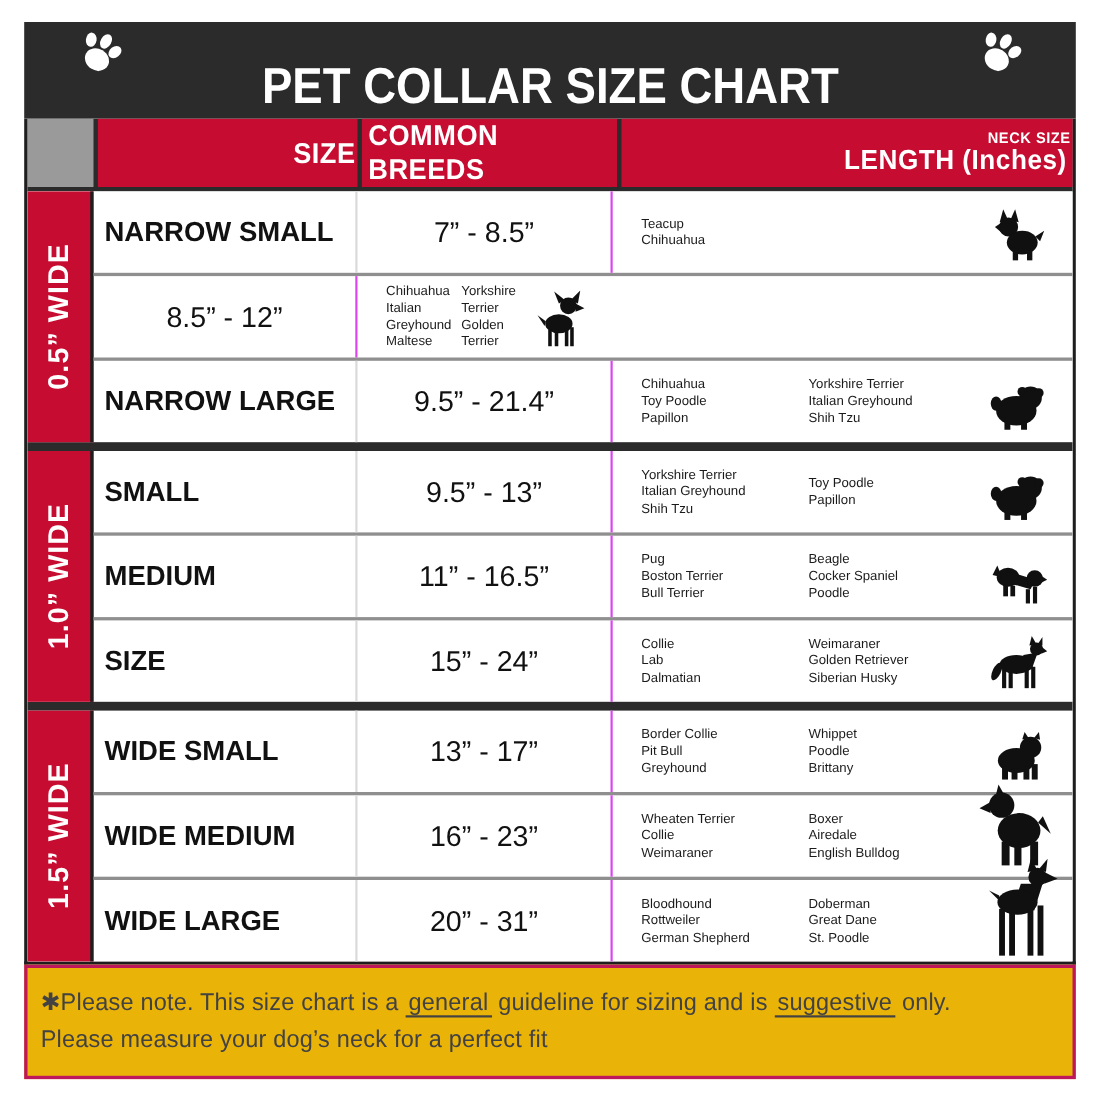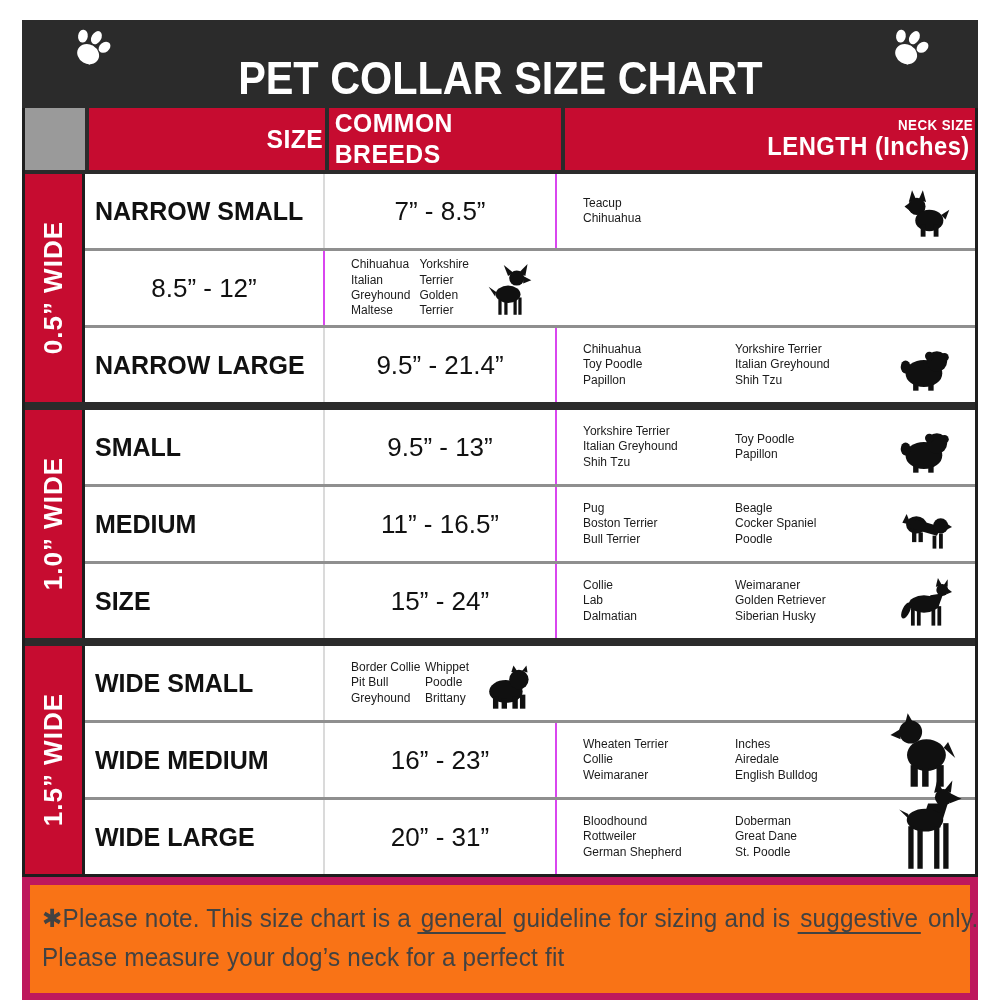--- a/index.html
+++ b/index.html
@@ -73,23 +73,23 @@
     width:76px; height:60px; margin-right:12px; flex:none;
     display:flex; align-items:flex-end; justify-content:center;
     position:relative; z-index:2;
   }
   .dog-icon svg { width:64px; height:54px; fill:#101010; }
   .dog-icon.tall svg  { width:72px; height:88px;  margin-bottom:-4px; }
   .dog-icon.xtall svg { width:84px; height:130px; margin-bottom:-28px; }
 
   
   .note {
-    background:#f97316; border:8px solid #be185d;
+    background:#eab308; border:3px solid #be185d;
     padding:14px 12px 16px 12px; position:relative; z-index:1;
-    color:#424242; font-size:25px; line-height:1.55; letter-spacing:0.2px;
+    color:#424242; font-size:22px; line-height:1.55; letter-spacing:0.2px;
   }
   .note p { margin:0; transform:scaleX(0.97); transform-origin:left; white-space:nowrap; }
   .uline { border-bottom:2px solid #424242; padding:0 3px; }
 </style>
 </head>
 <body>
 
 <div class="page">
 
   <header class="title-band">
@@ -312,20 +312,21 @@
   </div>
           </div>
   </section>
         <section class="group">
     <div class="width-bar">
       <span class="width-label">1.5” WIDE</span>
     </div>
     <div class="rows">
             <div class="row">
     <div class="cell size-cell">WIDE SMALL</div>
+    <div class="cell neck-cell">13” - 17”</div>
     <div class="cell breeds-cell">
       <div class="breed-col col1">
                   <div>Border Collie</div>
                   <div>Pit Bull</div>
                   <div>Greyhound</div>
                 </div>
       <div class="breed-col col2">
                   <div>Whippet</div>
                   <div>Poodle</div>
                   <div>Brittany</div>
@@ -347,21 +348,21 @@
             <div class="row">
     <div class="cell size-cell">WIDE MEDIUM</div>
     <div class="cell neck-cell">16” - 23”</div>
     <div class="cell breeds-cell">
       <div class="breed-col col1">
                   <div>Wheaten Terrier</div>
                   <div>Collie</div>
                   <div>Weimaraner</div>
                 </div>
       <div class="breed-col col2">
-                  <div>Inches</div>
+                  <div>Boxer</div>
                   <div>Airedale</div>
                   <div>English Bulldog</div>
                 </div>
       <div class="dog-icon tall">
                   <svg viewBox="0 0 100 110">
                     <polygon points="22,20 26,4 34,18"></polygon>
                     <circle cx="30" cy="30" r="16"></circle>
                     <polygon points="16,26 2,34 16,40"></polygon>
                     <ellipse cx="52" cy="62" rx="27" ry="22"></ellipse>
                     <rect x="30" y="76" width="10" height="30"></rect>

